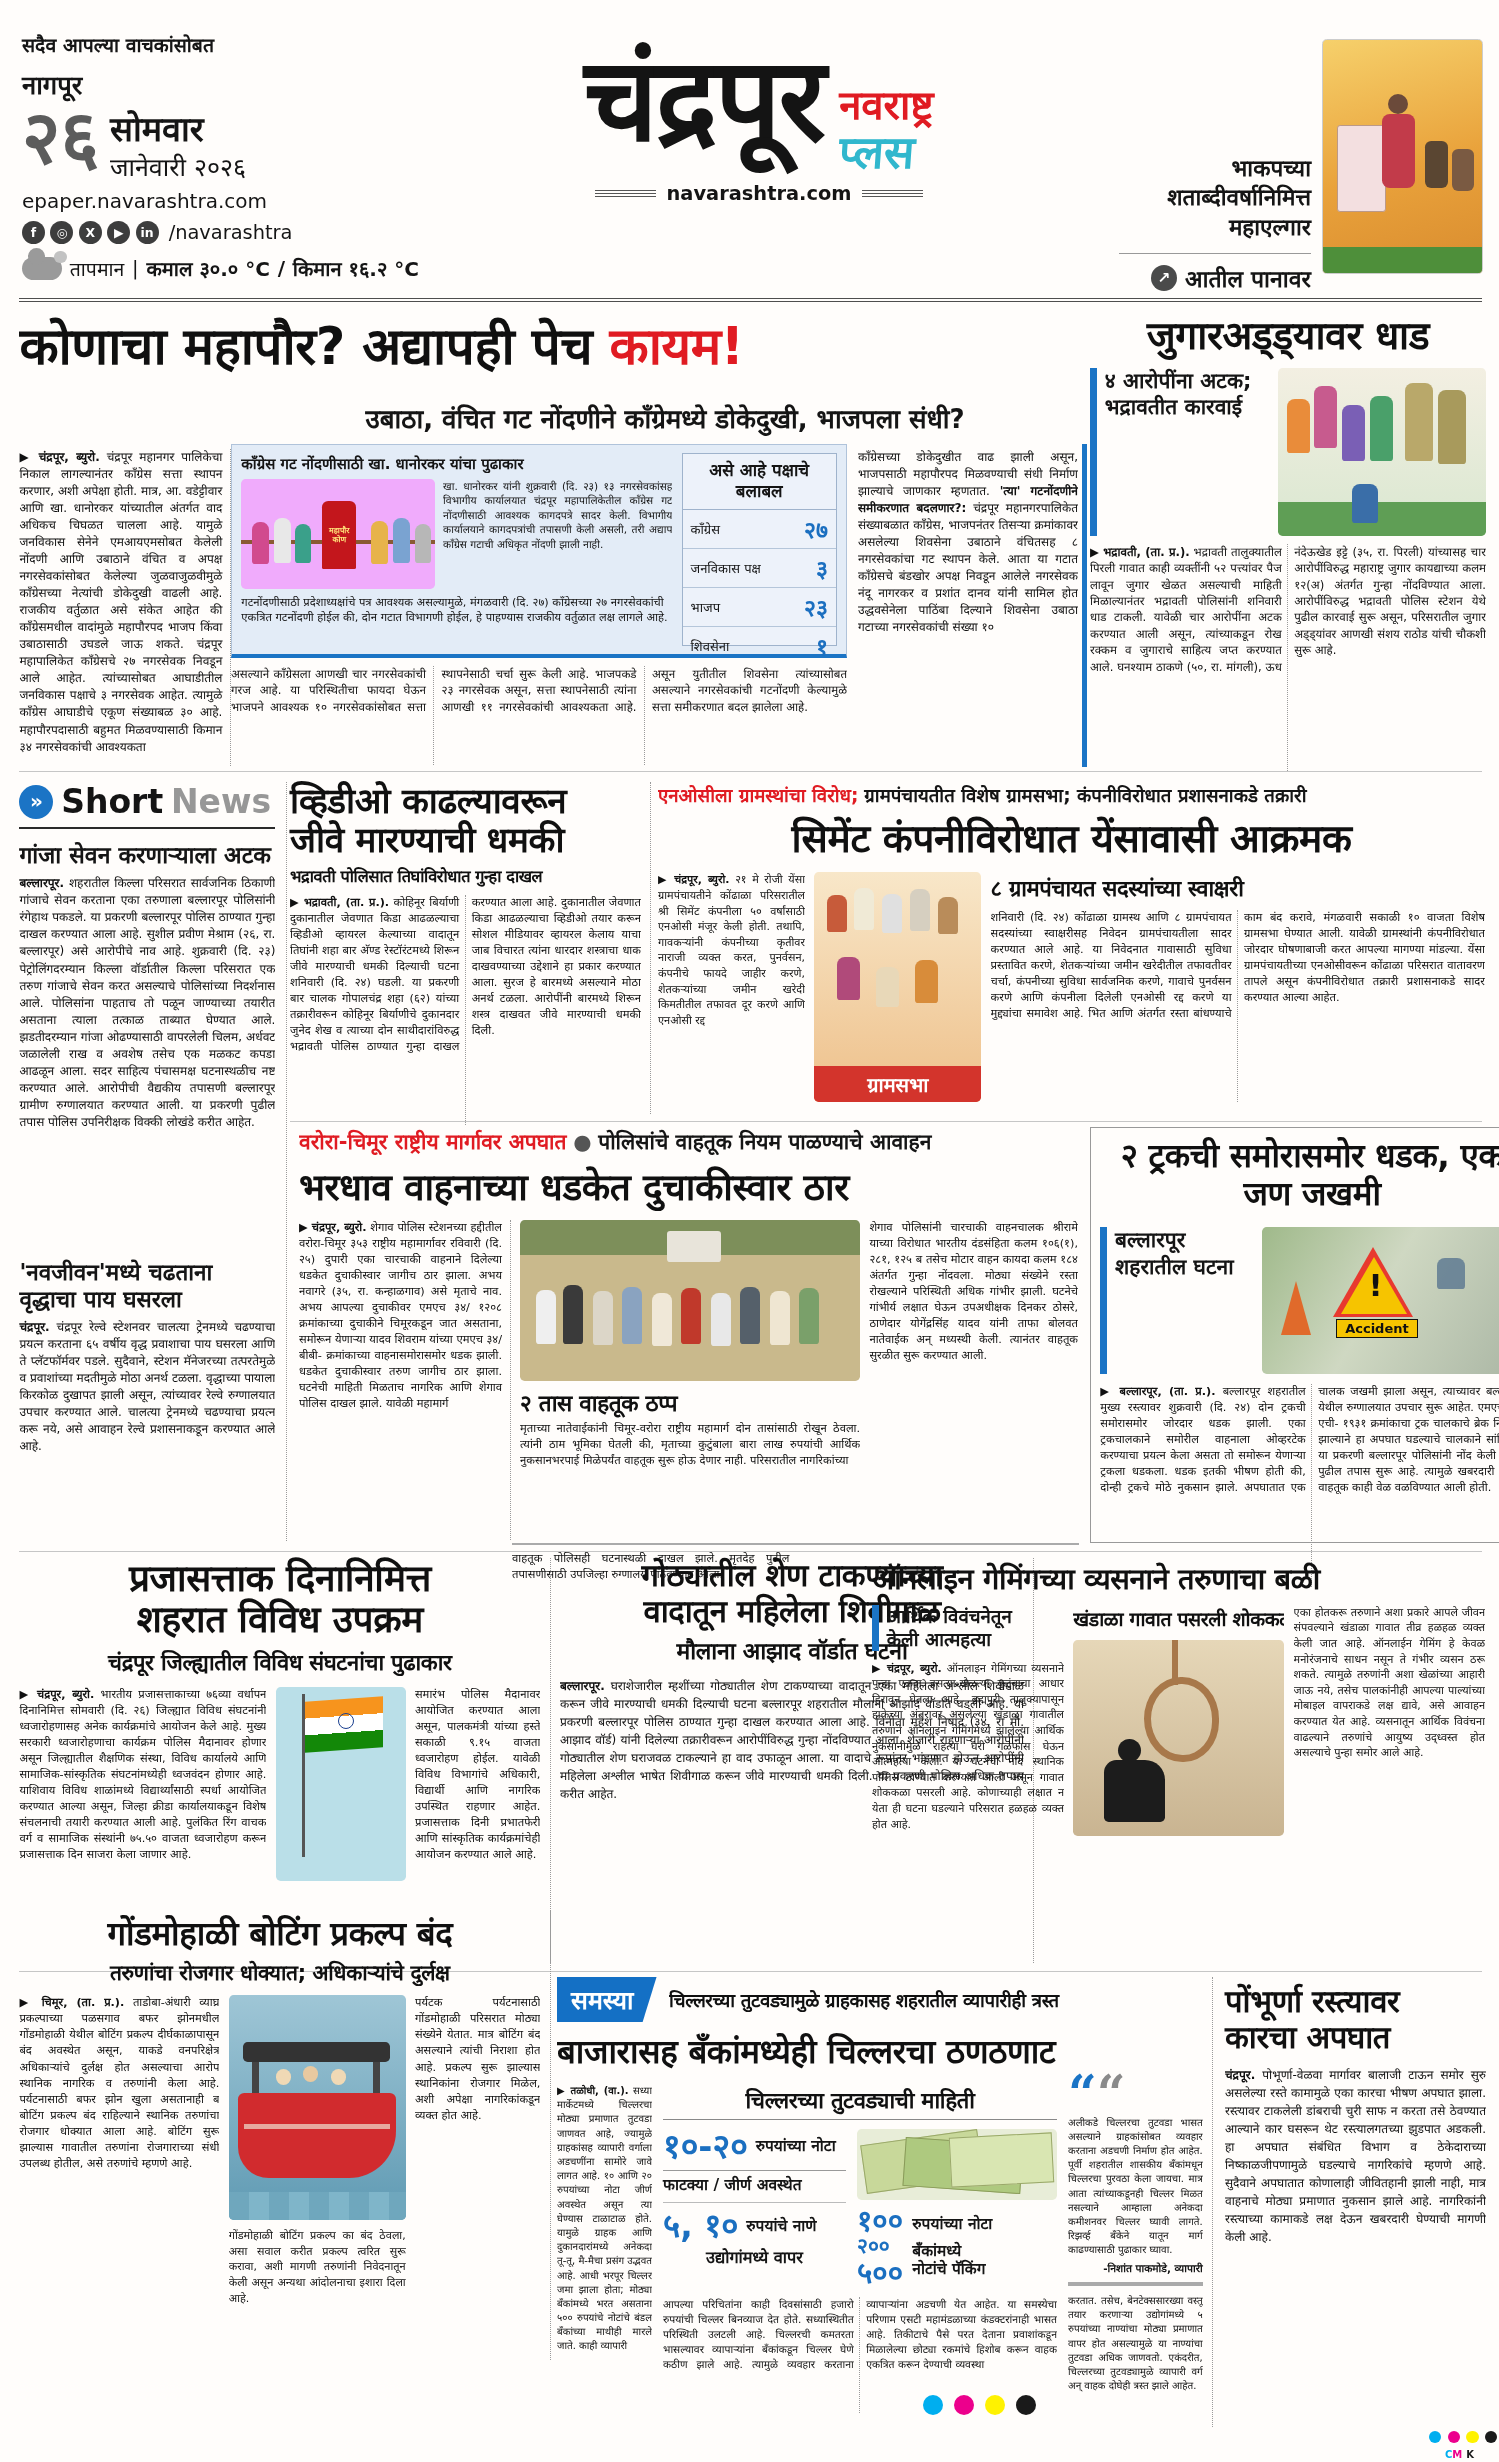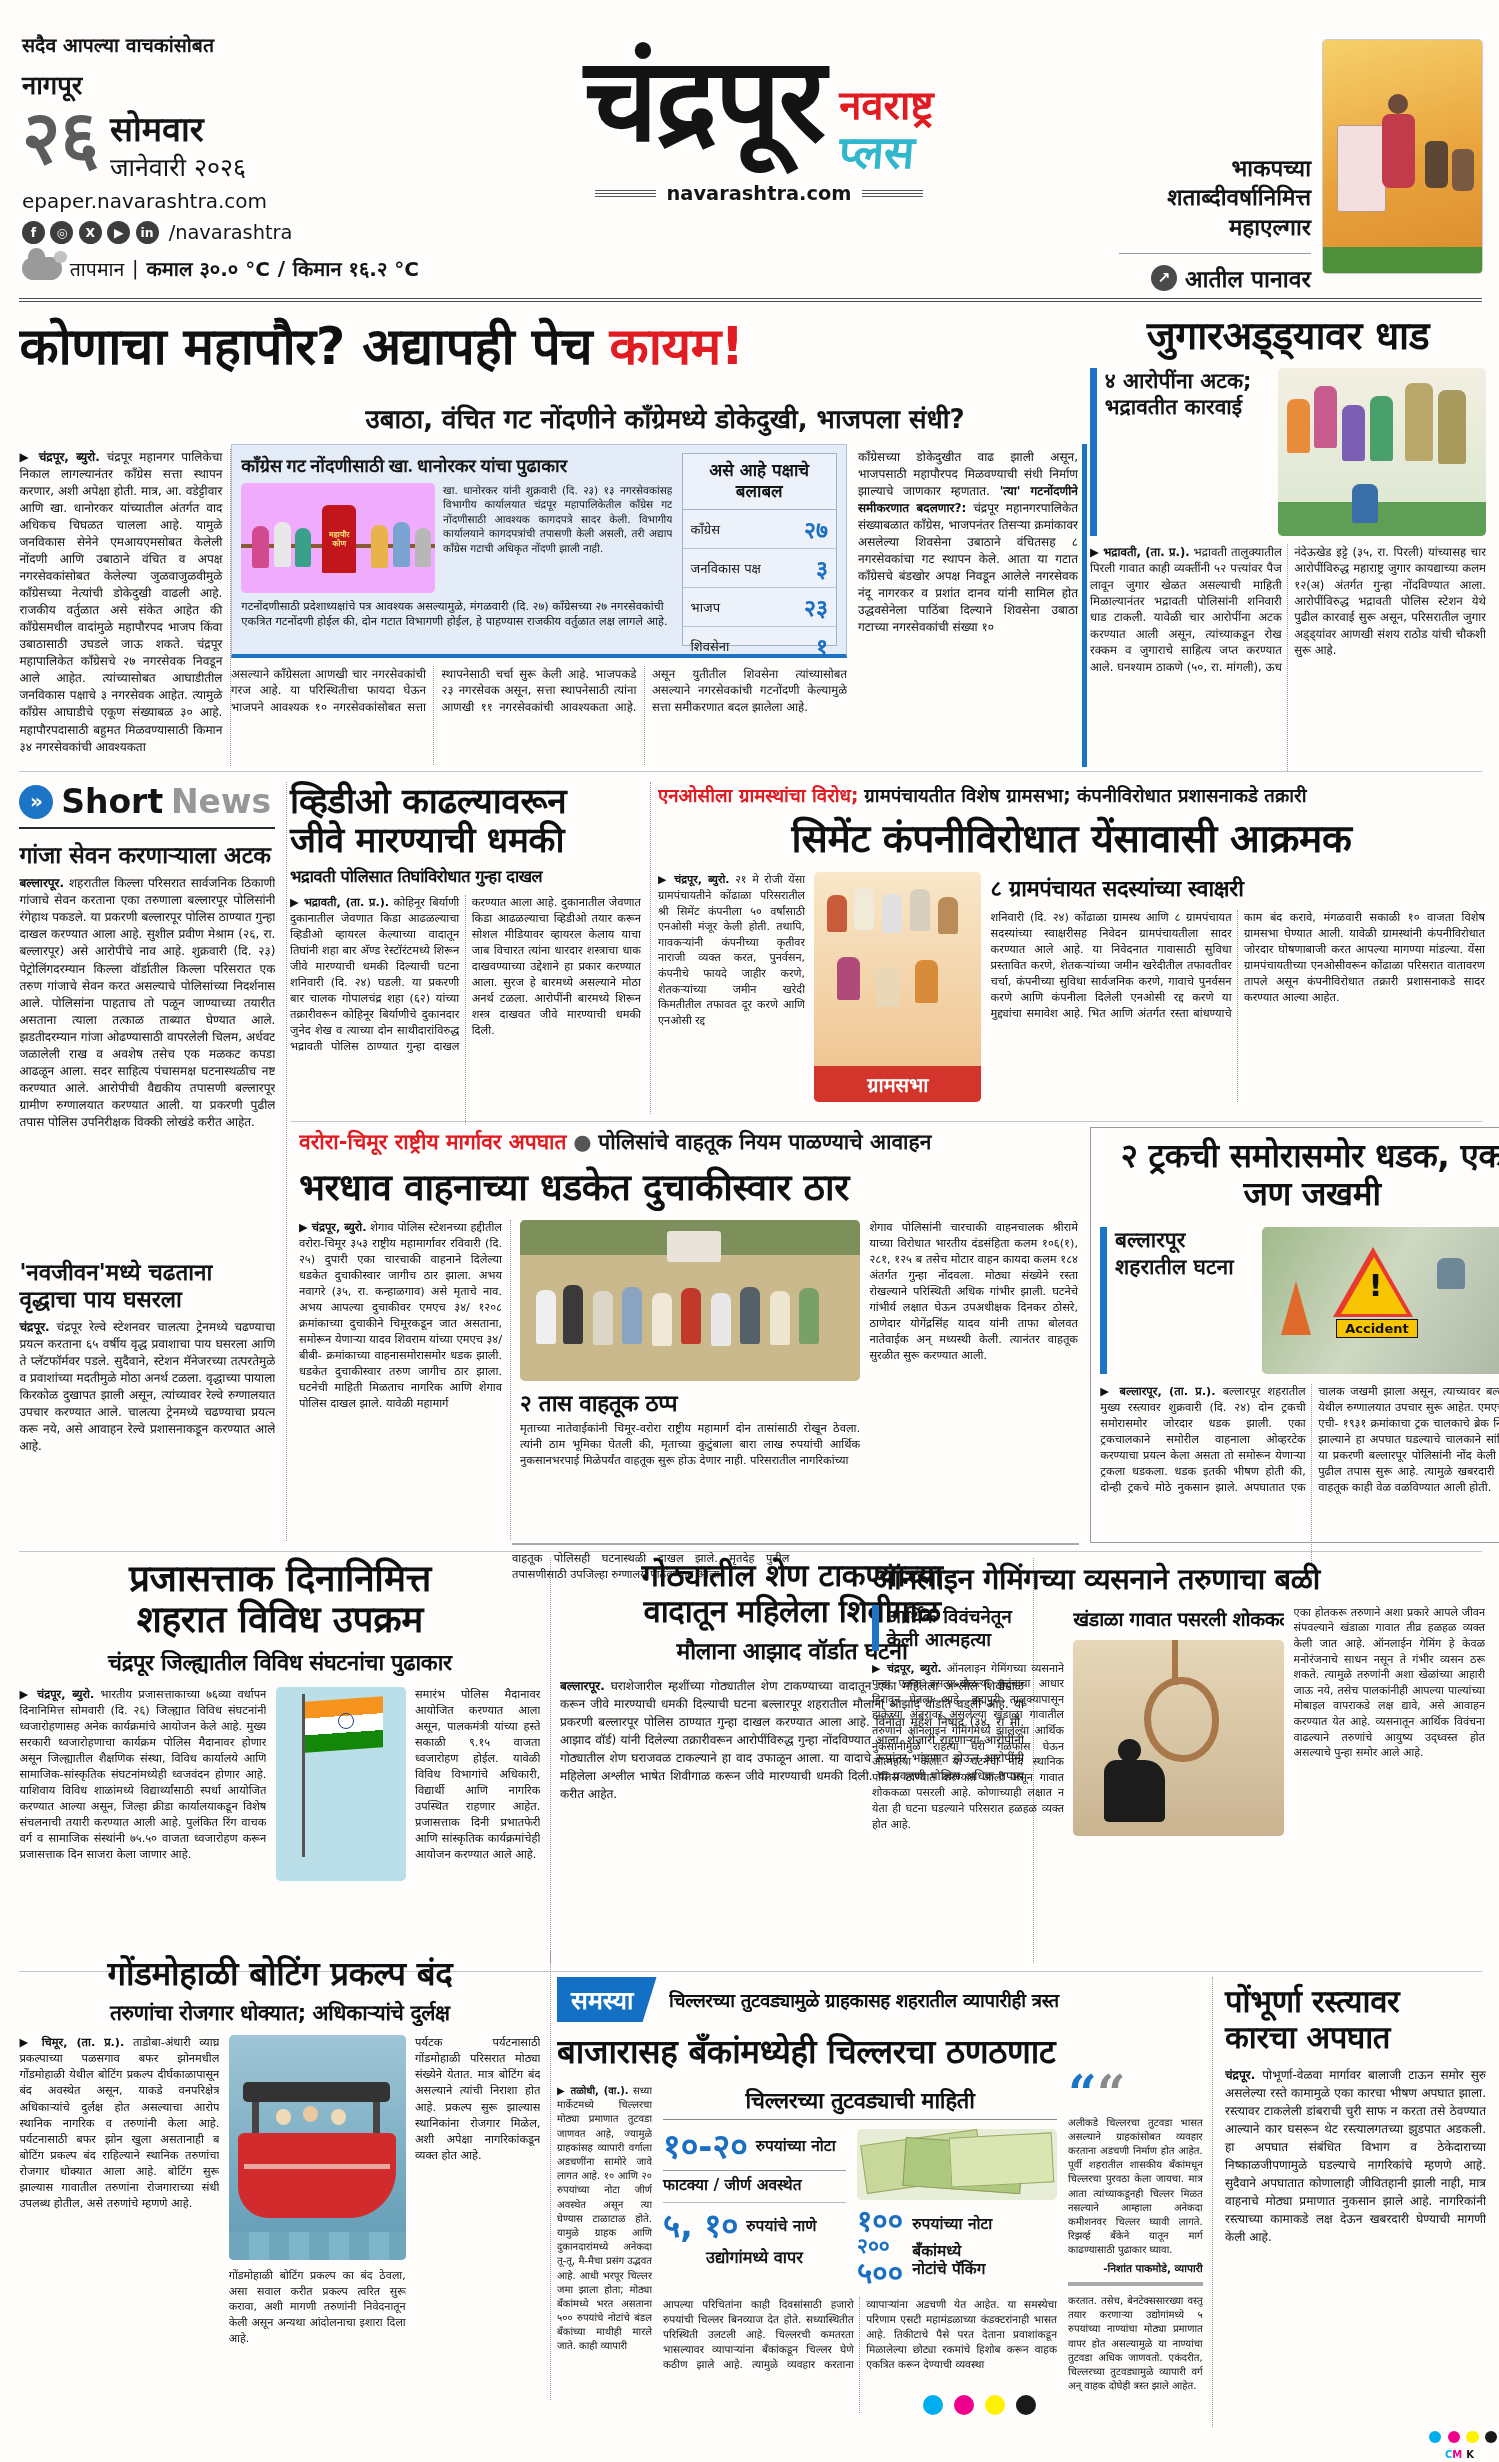--- a/index.html
+++ b/index.html
@@ -47,21 +47,21 @@
                text-align:center;line-height:26px;font-weight:bold;}
   .promo-link{font-size:23px;font-weight:bold;}
   .mast-rule{position:absolute;left:19.4px;top:298px;width:1463px;border-top:1.6px solid #4e4e4e;border-bottom:0.8px solid #4e4e4e;height:2.3px;}
   
   .ph{position:relative;overflow:hidden;border-radius:4.7px;}
   .fig{position:absolute;border-radius:7.8px 7.8px 3.1px 3.1px;}
   
   .lead-head{font-size:51px;}
   .lead-sub{font-size:26px;font-weight:bold;}
   .lead-box{background:#e3ecf7;border:0.8px solid #b0c3da;border-bottom:4.7px solid #1b74c5;box-sizing:border-box;padding:7.8px 9.3px;display:flex;gap:9.3px;}
-  .lb-title{font-size:18px;font-weight:bold;font-family:Liberation Serif, serif;}
+  .lb-title{font-size:15px;font-weight:bold;}
   .lb-cap{font-size:11.3px;line-height:1.35;margin-top:6.2px;}
   .ptable{width:155px;background:#edf2fa;border:0.8px solid #9fb3cc;box-sizing:border-box;flex:none;}
   .pt-title{font-size:17px;font-weight:bold;text-align:center;line-height:1.25;padding:6.2px 3.1px;border-bottom:0.8px solid #9fb3cc;}
   .pt-row{display:flex;justify-content:space-between;align-items:center;padding:3.1px 7.8px;border-bottom:0.8px solid #b5c6da;}
   .pt-party{font-size:13px;}
   .pt-num{font-size:23px;font-weight:bold;color:#1b6fc0;}
   .chair{position:absolute;left:81px;top:22px;width:34px;height:68px;background:#c3161c;border-radius:6.2px 6.2px 1.6px 1.6px;
          display:flex;align-items:center;justify-content:center;}
   .chairlabel{color:#ffe27a;font-size:7.8px;font-weight:bold;text-align:center;line-height:1.2;}
   .rope{position:absolute;left:0;top:61px;width:100%;height:3.9px;background:#8a5a33;}
@@ -440,21 +440,21 @@
           <div class="abs" style="left:45px;top:99px;width:23px;height:23px;border-radius:50%;background:#1c1c1c;"></div>
           <div class="abs" style="left:31px;top:120px;width:61px;height:62px;border-radius:12.4px 20px 4.7px 4.7px;background:#1c1c1c;"></div>
         </div>
       </div>
       <div class="bt just ovh" style="flex:1;height:346px;font-size:11px;">एका होतकरू तरुणाने अशा प्रकारे आपले जीवन संपवल्याने खंडाळा गावात तीव्र हळहळ व्यक्त केली जात आहे. ऑनलाईन गेमिंग हे केवळ मनोरंजनाचे साधन नसून ते गंभीर व्यसन ठरू शकते. त्यामुळे तरुणांनी अशा खेळांच्या आहारी जाऊ नये, तसेच पालकांनीही आपल्या पाल्यांच्या मोबाइल वापराकडे लक्ष द्यावे, असे आवाहन करण्यात येत आहे. व्यसनातून आर्थिक विवंचना वाढल्याने तरुणांचे आयुष्य उद्ध्वस्त होत असल्याचे पुन्हा समोर आले आहे.</div>
     </div>
   </div>
 
   <div class="hrule" style="top:1971px;"></div>
 
-  <div class="abs dotr" style="left:19.4px;top:1950px;width:521px;height:450px;padding-right:9.3px;">
+  <div class="abs dotr" style="left:19.4px;top:1910px;width:521px;height:450px;padding-right:9.3px;">
     <div class="hl ctr nw ovh" style="font-size:33px;">गोंडमोहाळी बोटिंग प्रकल्प बंद</div>
     <div class="hl ctr nw ovh" style="font-size:21px;margin-top:3.1px;">तरुणांचा रोजगार धोक्यात; अधिकाऱ्यांचे दुर्लक्ष</div>
     <div style="display:flex;gap:9.3px;margin-top:9.3px;">
       <div class="bt just ovh" style="width:200px;height:341px;font-size:11.3px;">
         <span>▶</span>
         <span class="dl">चिमूर, (ता. प्र.).</span>
         <span>ताडोबा-अंधारी व्याघ्र प्रकल्पाच्या पळसगाव बफर झोनमधील गोंडमोहाळी येथील बोटिंग प्रकल्प दीर्घकाळापासून बंद अवस्थेत असून, याकडे वनपरिक्षेत्र अधिकाऱ्यांचे दुर्लक्ष होत असल्याचा आरोप स्थानिक नागरिक व तरुणांनी केला आहे. पर्यटनासाठी बफर झोन खुला असतानाही ब बोटिंग प्रकल्प बंद राहिल्याने स्थानिक तरुणांचा रोजगार धोक्यात आला आहे. बोटिंग सुरू झाल्यास गावातील तरुणांना रोजगाराच्या संधी उपलब्ध होतील, असे तरुणांचे म्हणणे आहे.</span>
       </div>
       <div style="width:177px;flex:none;">
         <div class="ph" style="width:177px;height:225px;background:linear-gradient(#9fc6d6,#5f9ab3);">

